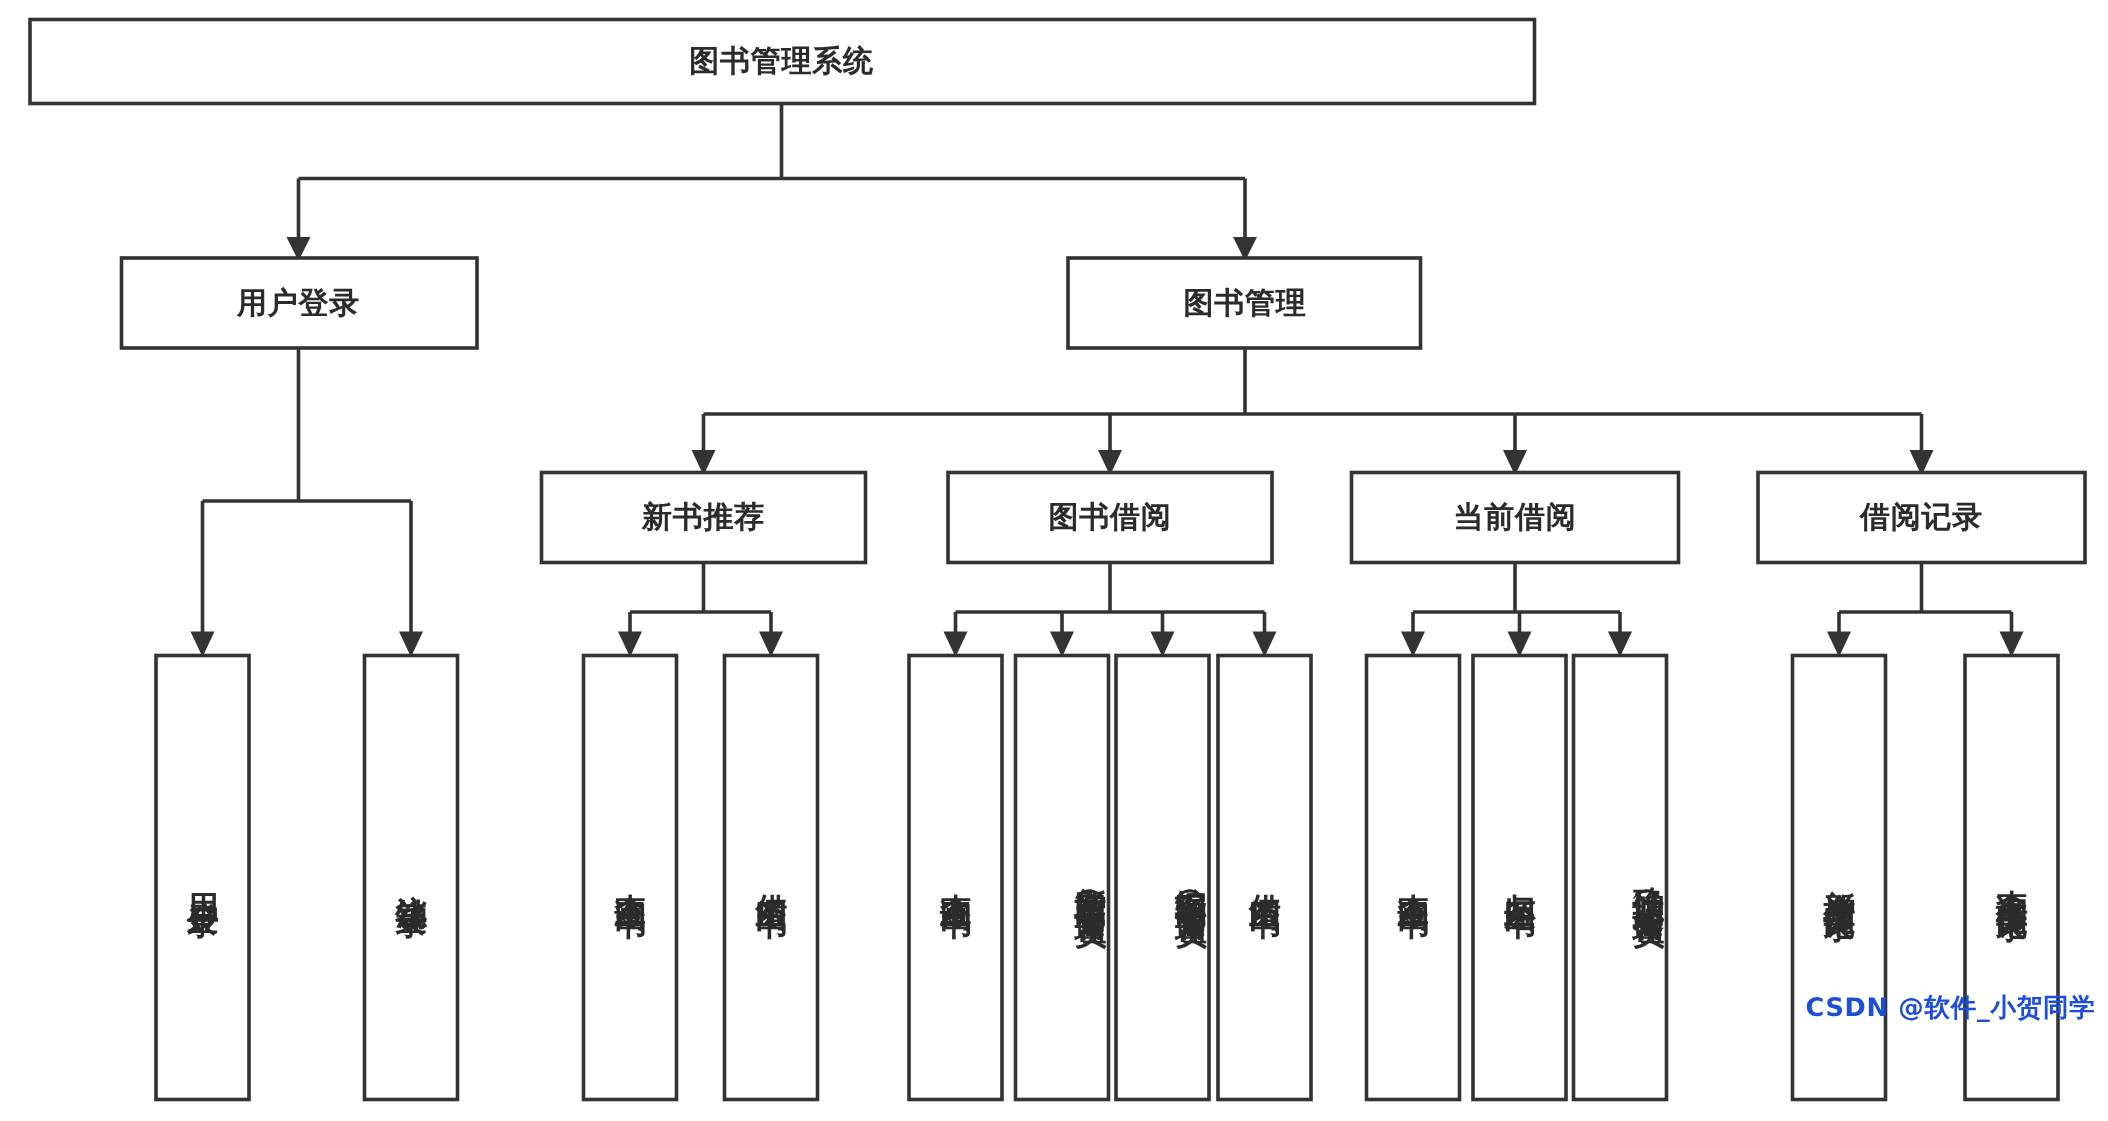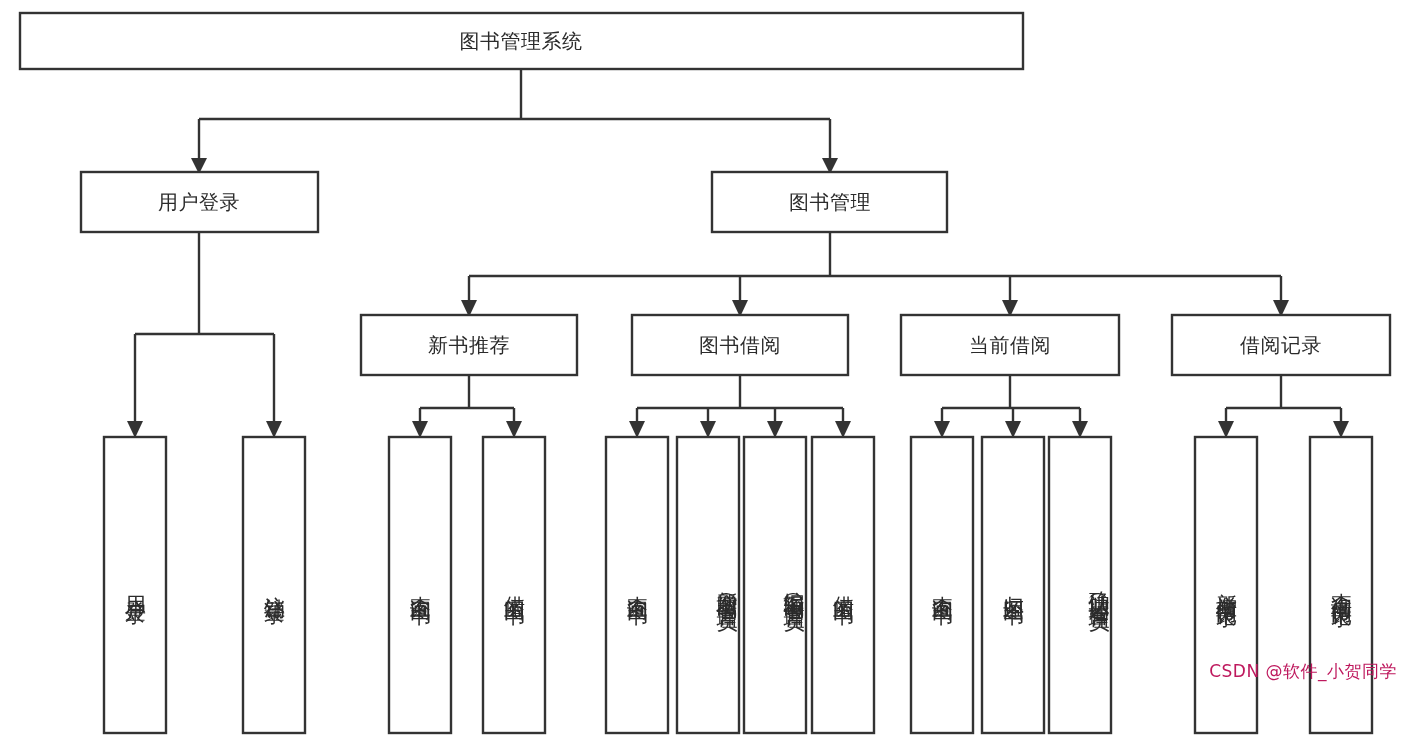--- a/index.html
+++ b/index.html
@@ -12,20 +12,21 @@
     width: 1405px;
     height: 747px;
     overflow: hidden;
     font-family: "DejaVu Sans", "Liberation Sans", sans-serif;
   }
   #diagram-root {
     position: relative;
     width: 1405px;
     height: 689px;
     background: #ffffff;
+    font-weight: bold;
   }
   svg#tree-svg {
     position: absolute;
     left: 0;
     top: 0;
     width: 1405px;
     height: 747px;
     display: block;
   }
   .node-box {
@@ -67,21 +68,21 @@
     align-items: center;
     justify-content: center;
     pointer-events: none;
   }
   .watermark {
     position: absolute;
     right: 8px;
     bottom: 6px;
     font-family: "DejaVu Sans", "Liberation Sans", sans-serif;
     font-size: 17px;
-    color: #be185d;
+    color: #1d4ed8;
     letter-spacing: 0.5px;
     white-space: nowrap;
   }
 </style>
 </head>
 <body>
 
 <div id="diagram-root">
 
   <svg id="tree-svg" viewBox="0 0 1405 747">

